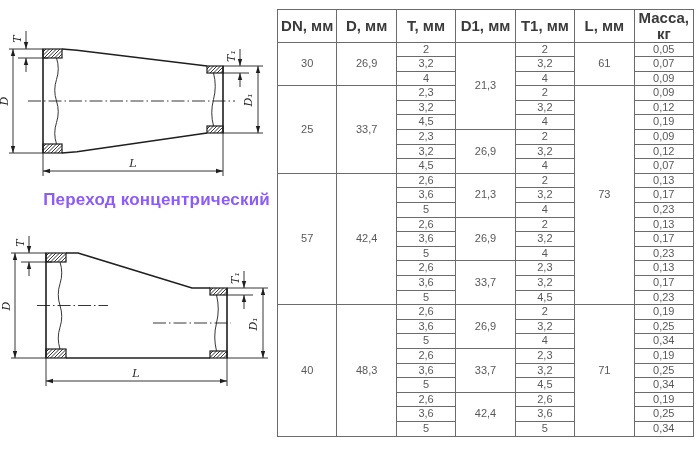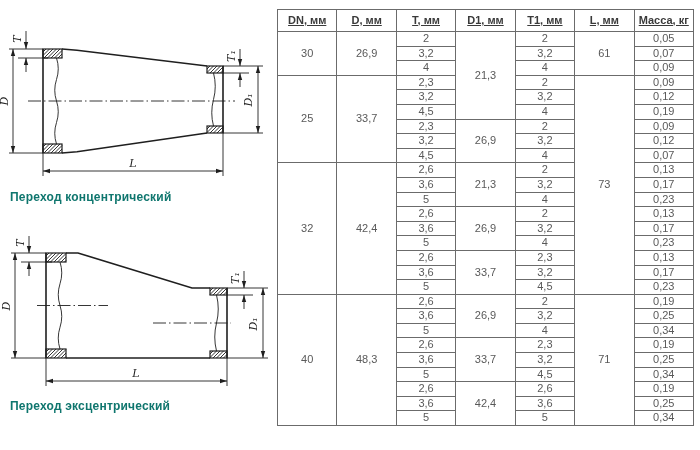--- a/index.html
+++ b/index.html
@@ -4,36 +4,36 @@
 <style>
   html,body { margin:0; padding:0; background:#ffffff; }
   .canvas {
     position:relative; width:700px; height:450px; background:#ffffff;
     font-family:"Liberation Sans", sans-serif; overflow:hidden;
   }
   svg.drawing { position:absolute; left:0; }
   #svg-concentric { top:16px; }
   #svg-eccentric { top:226px; }
   .caption {
-    position:absolute; left:10px; width:260px; text-align:left;
-    font-size:12px; font-weight:bold; color:#0f766e; letter-spacing:0.2px;
+    position:absolute; left:10px; width:260px; text-align:right;
+    font-size:17px; font-weight:bold; color:#8b5cf6; letter-spacing:0.2px;
   }
   #caption-concentric { top:190px; }
   #caption-eccentric { top:399px; }
   table.spec {
     position:absolute; left:277px; top:9px; width:417px;
     border-collapse:collapse; table-layout:fixed;
     font-size:11px; color:#595959;
   }
   table.spec th, table.spec td {
     border:1px solid #6b6b6b; text-align:center; vertical-align:middle;
     padding:0; line-height:1.05; overflow:hidden;
   }
   table.spec th {
-    height:21px; font-size:11px; font-weight:bold; color:#3a3a3a;text-decoration:underline;
+    height:21px; font-size:15px; font-weight:bold; color:#3a3a3a;
   }
   table.spec td { height:13.6px; }
   table.spec { border:1.5px solid #585858; }
   .dim-label {
     font-family:"DejaVu Serif", serif; font-style:italic;
     font-size:11px; fill:#1f1f1f;
   }
 </style>
 </head>
 <body>
@@ -218,21 +218,20 @@
       <polygon points="263,132 260.8,125 265.2,125"></polygon>
       <polygon points="46,155 53,152.8 53,157.2"></polygon>
       <polygon points="227,155 220,152.8 220,157.2"></polygon>
     </g>
     <text class="dim-label" transform="translate(24,17) rotate(-90)" text-anchor="middle">T</text>
     <text class="dim-label" transform="translate(10,80) rotate(-90)" text-anchor="middle">D</text>
     <text class="dim-label" transform="translate(239,52) rotate(-90)" text-anchor="middle">T₁</text>
     <text class="dim-label" transform="translate(257,98) rotate(-90)" text-anchor="middle">D₁</text>
     <text class="dim-label" x="136" y="151" text-anchor="middle">L</text>
   </svg>
-  <div class="caption" id="caption-eccentric">Переход эксцентрический</div>
 
   <table class="spec">
     <thead>
       <tr>
           <th>DN, мм</th>
           <th>D, мм</th>
           <th>T, мм</th>
           <th>D1, мм</th>
           <th>T1, мм</th>
           <th>L, мм</th>
@@ -287,21 +286,21 @@
           <td>3,2</td>
           <td>3,2</td>
           <td>0,12</td>
         </tr>
         <tr>
           <td>4,5</td>
           <td>4</td>
           <td>0,07</td>
         </tr>
         <tr>
-          <td rowspan="9">32</td>
+          <td rowspan="9">57</td>
           <td rowspan="9">42,4</td>
           <td>2,6</td>
           <td rowspan="3">21,3</td>
           <td>2</td>
           <td>0,13</td>
         </tr>
         <tr>
           <td>3,6</td>
           <td>3,2</td>
           <td>0,17</td>

